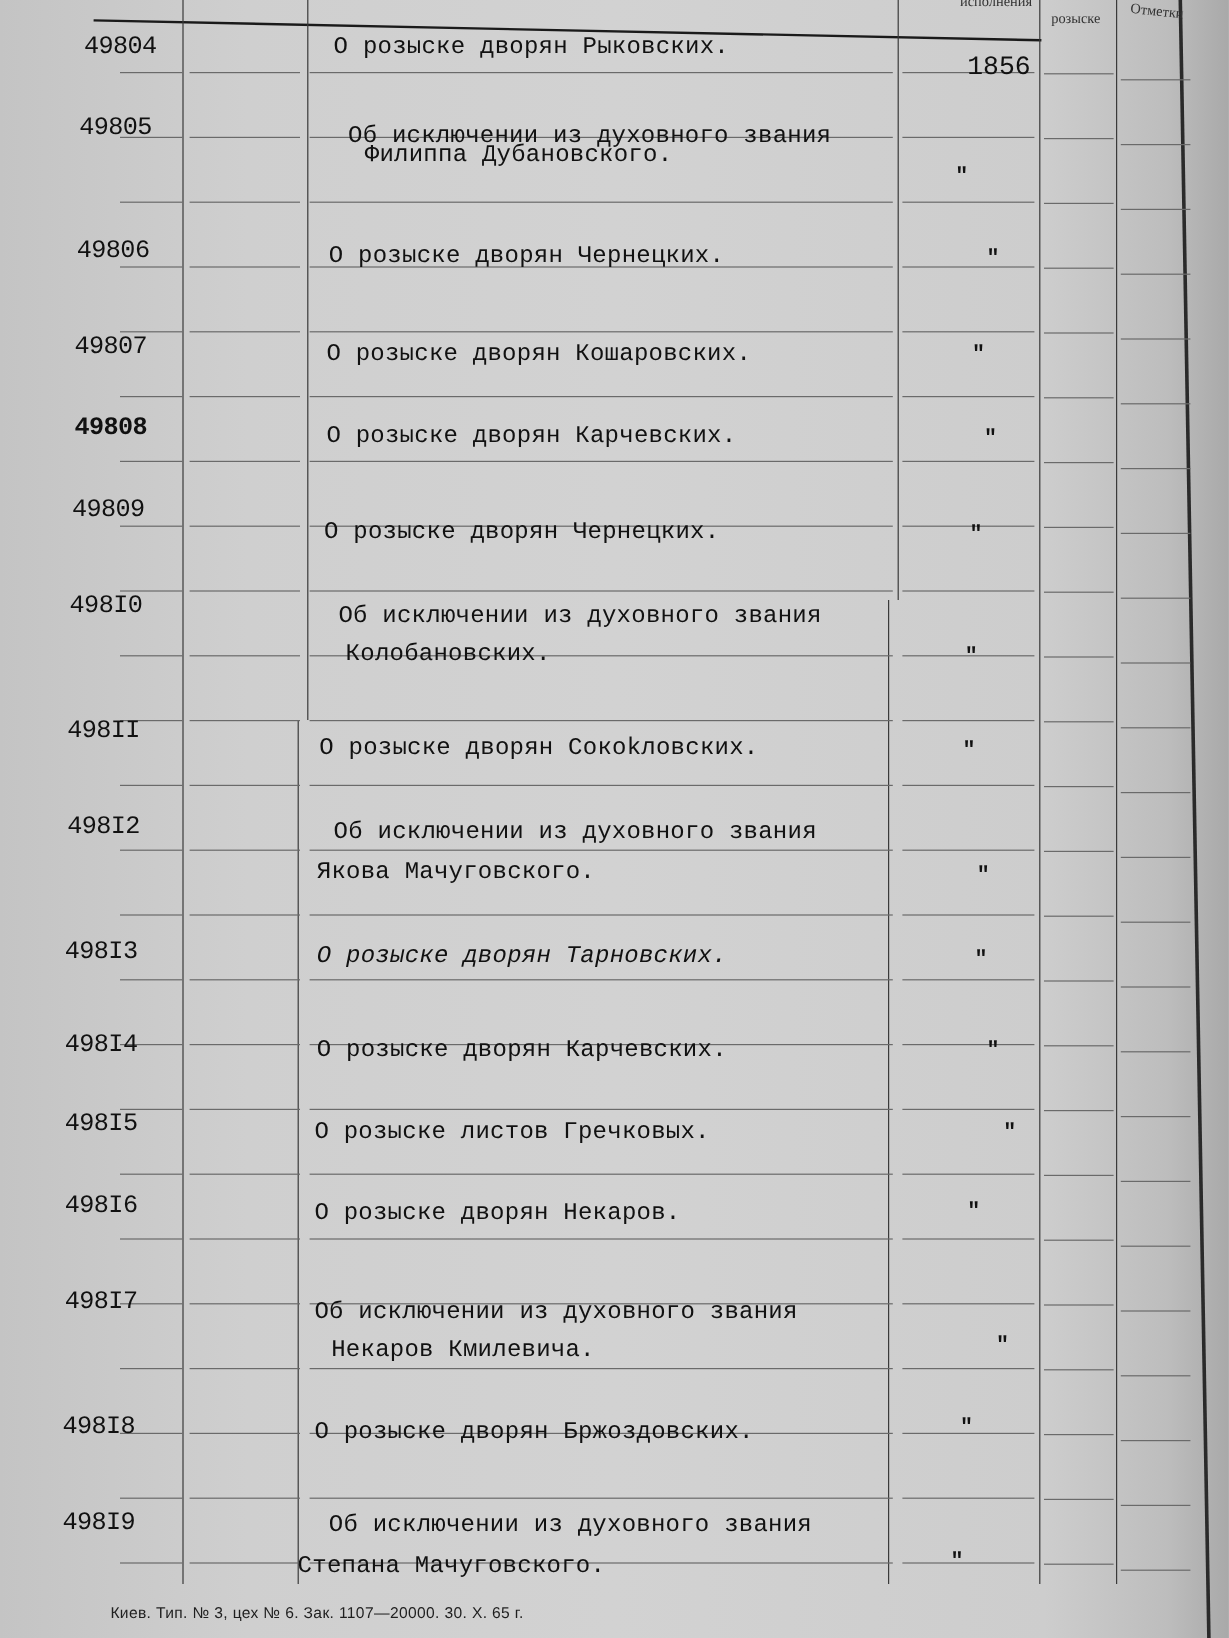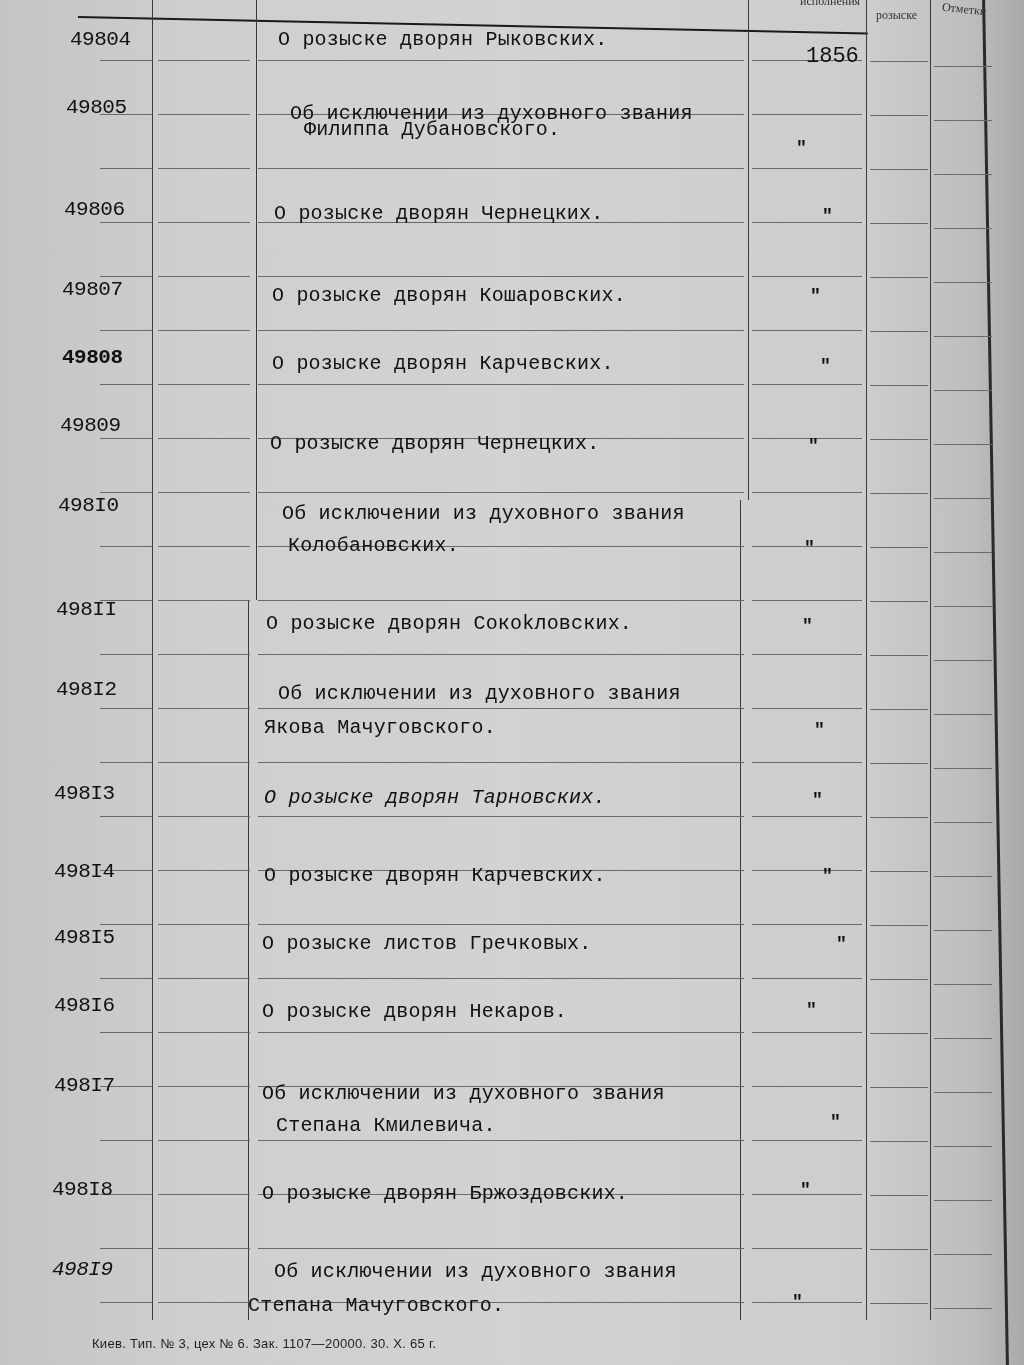--- a/index.html
+++ b/index.html
@@ -293,31 +293,31 @@
 
   <div class="row" style="top:994px;">
     <span class="num" style="left:54px;">498I6</span>
     <span class="line1" style="left:262px;top:6px;">О розыске дворян Некаров.</span>
     <span class="ditto" style="left:806px;top:6px;">"</span>
   </div>
 
   <div class="row" style="top:1074px;">
     <span class="num" style="left:54px;">498I7</span>
     <span class="line1" style="left:262px;top:8px;">Об исключении из духовного звания</span>
-    <span class="line2" style="left:276px;top:40px;">Степана Кмилевича.</span>
+    <span class="line2" style="left:276px;top:40px;">Некаров Кмилевича.</span>
     <span class="ditto" style="left:830px;top:38px;">"</span>
   </div>
 
   <div class="row" style="top:1178px;">
     <span class="num" style="left:52px;">498I8</span>
     <span class="line1" style="left:262px;top:4px;">О розыске дворян Бржоздовских.</span>
     <span class="ditto" style="left:800px;top:2px;">"</span>
   </div>
 
   <div class="row" style="top:1258px;">
-    <span class="num" style="left:52px;font-style:italic;">498I9</span>
+    <span class="num" style="left:52px;">498I9</span>
     <span class="line1" style="left:274px;top:2px;">Об исключении из духовного звания</span>
     <span class="line2" style="left:248px;top:36px;">Степана Мачуговского.</span>
     <span class="ditto" style="left:792px;top:34px;">"</span>
   </div>
 
   <div class="footer">Киев. Тип. № 3, цех № 6. Зак. 1107—20000. 30. X. 65 г.</div>
 </div>
 
 </body></html>

